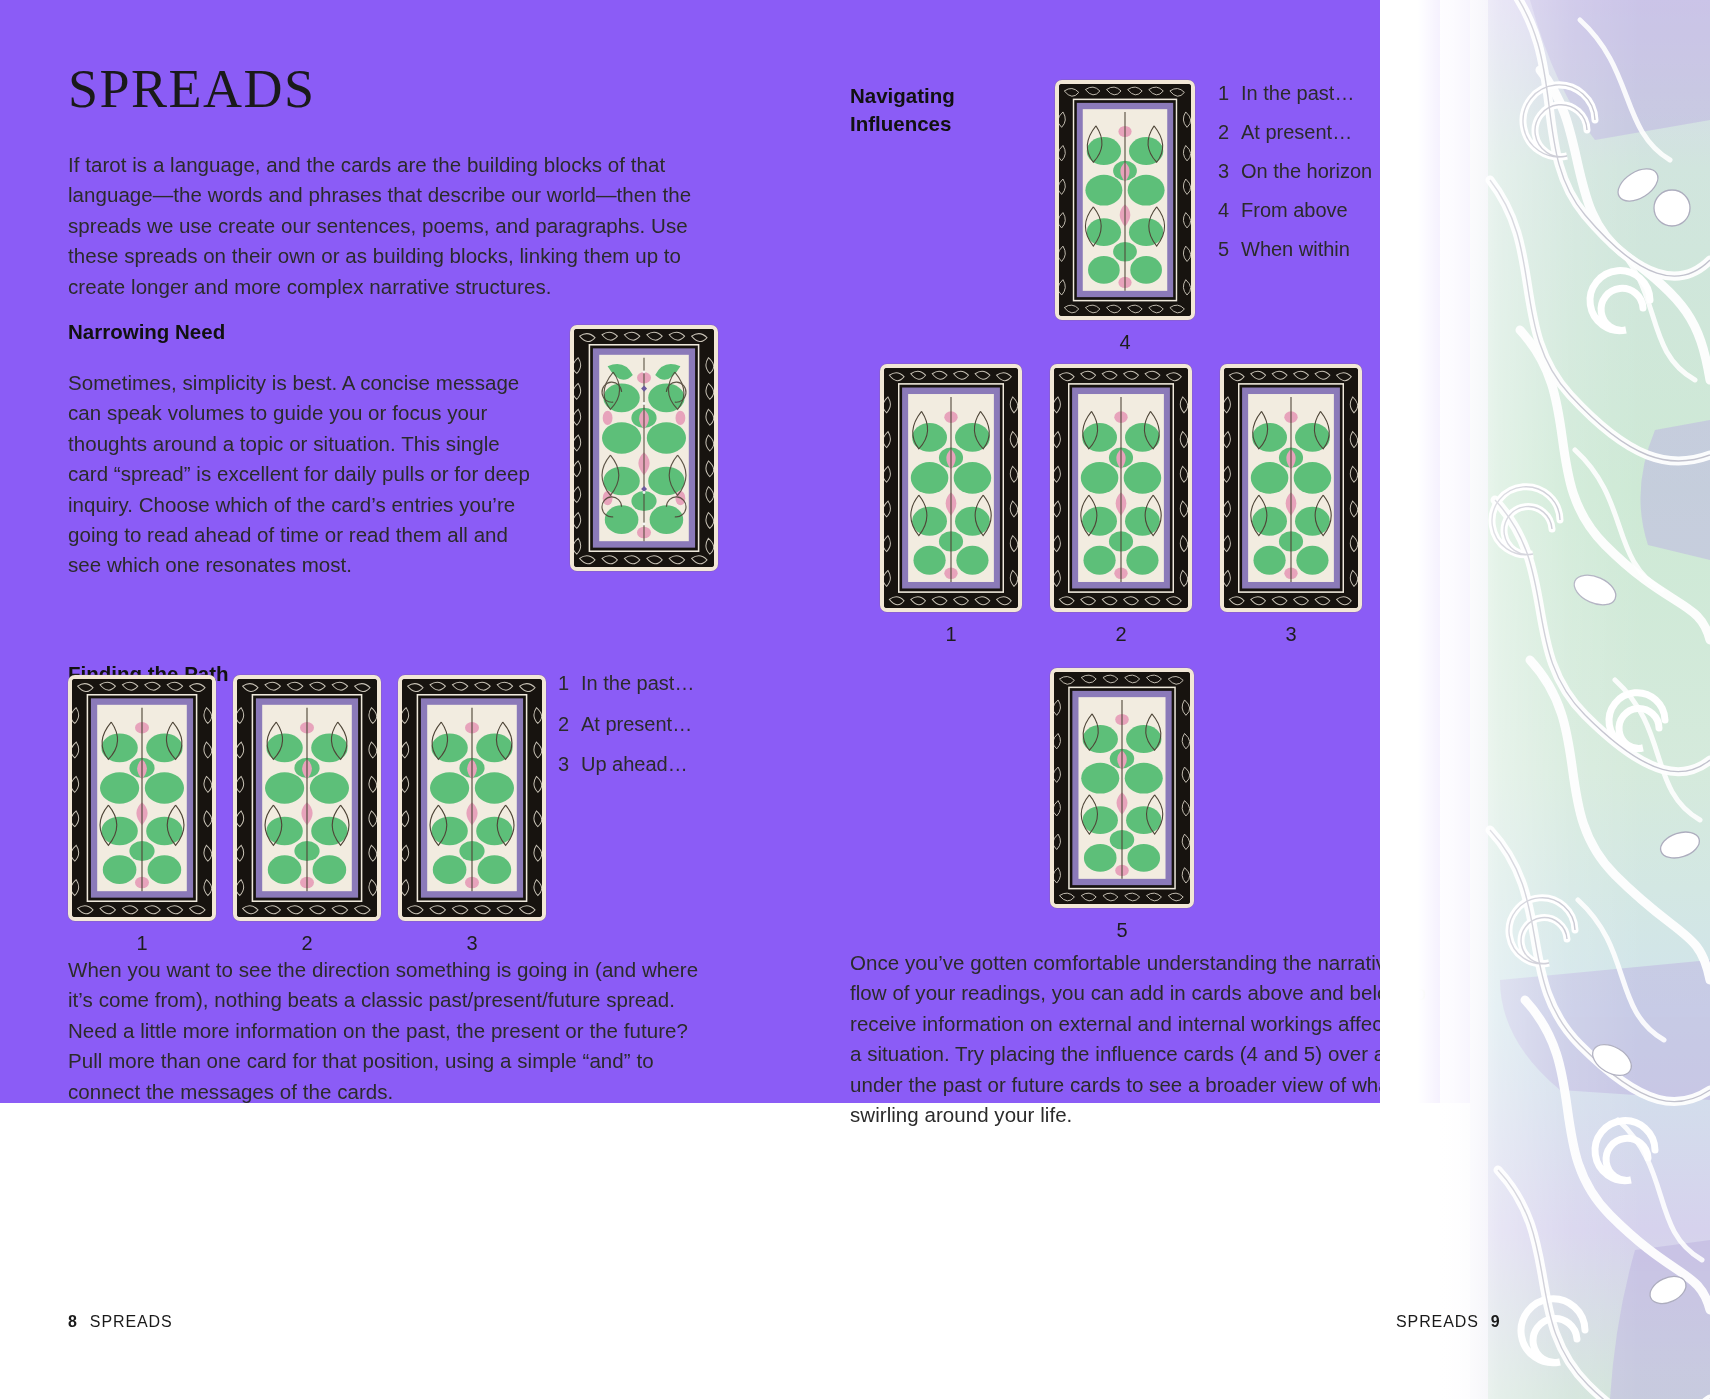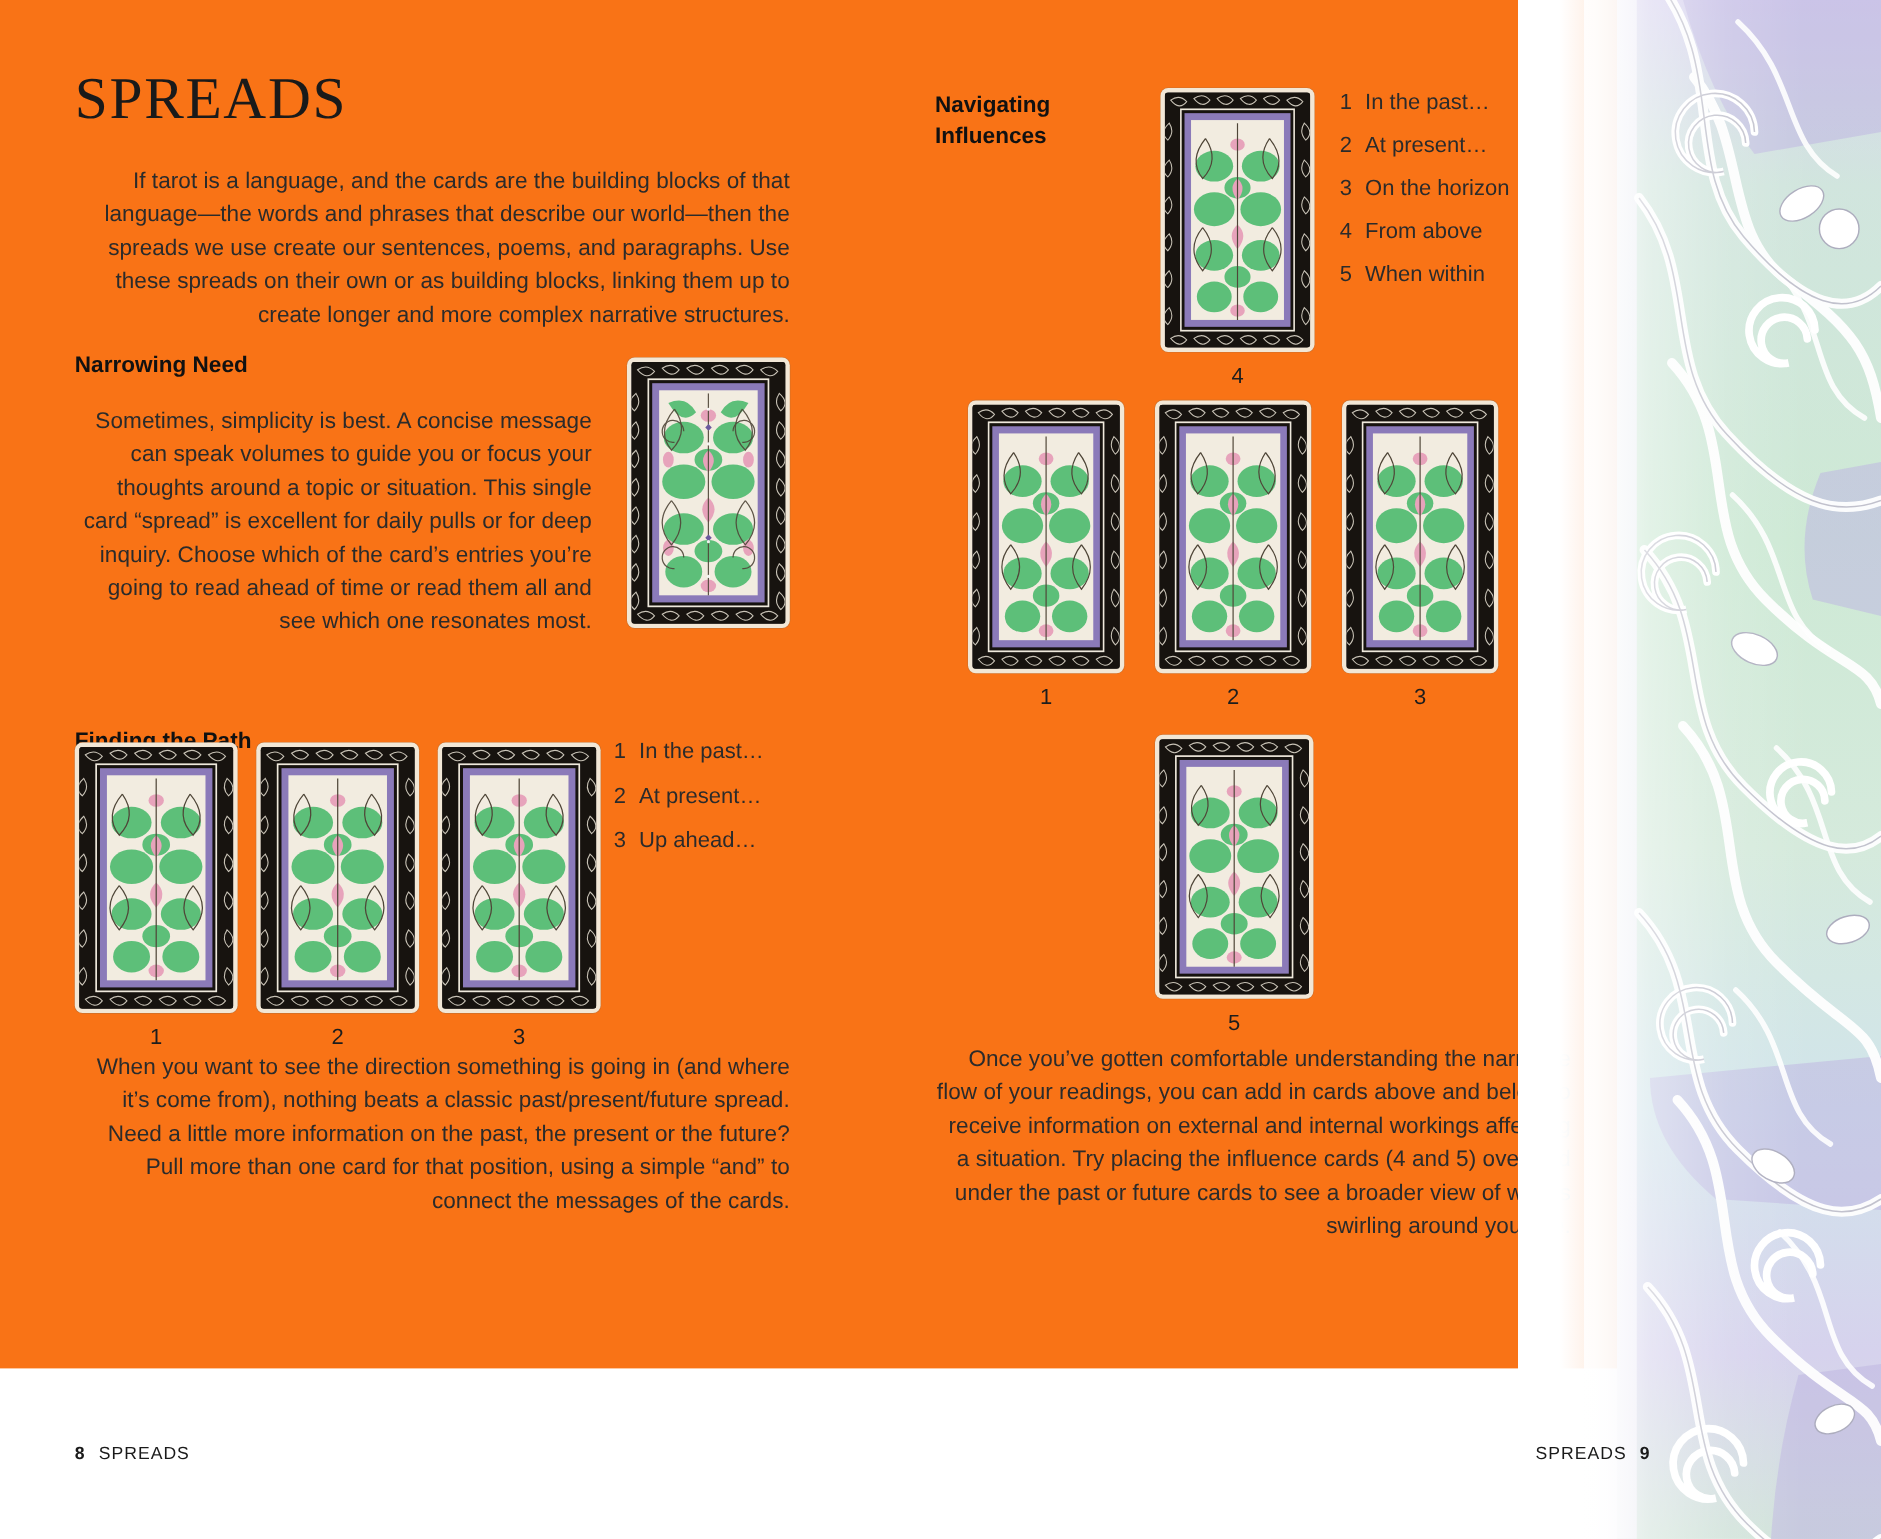--- a/index.html
+++ b/index.html
@@ -9,22 +9,22 @@
     width: 1710px;
     height: 1399px;
     background: #ffffff;
     font-family: "Liberation Sans", sans-serif;
     overflow: hidden;
   }
 
   #spread-page {
     position: relative;
     width: 1710px;
-    height: 1244px;
-    background: #f97316;
+    height: 1103px;
+    background: #8b5cf6;
   }
 
   
   .deco-edge {
     position: absolute;
     top: 0;
     right: 0;
     width: 330px;
     height: 1399px;
     overflow: hidden;
@@ -70,21 +70,20 @@
     margin-top: 62px;
     line-height: 1;
     font-variant: small-caps;
   }
 
   .body-text {
     font-size: 20.5px;
     line-height: 30.4px;
     color: #2b2b2b;
     letter-spacing: 0.05px;
-    text-align: right;
   }
 
   .sub-head {
     font-size: 20.5px;
     font-weight: bold;
     color: #111111;
     line-height: 28px;
   }
 
   .intro-para { margin-top: 34px; width: 650px; }

